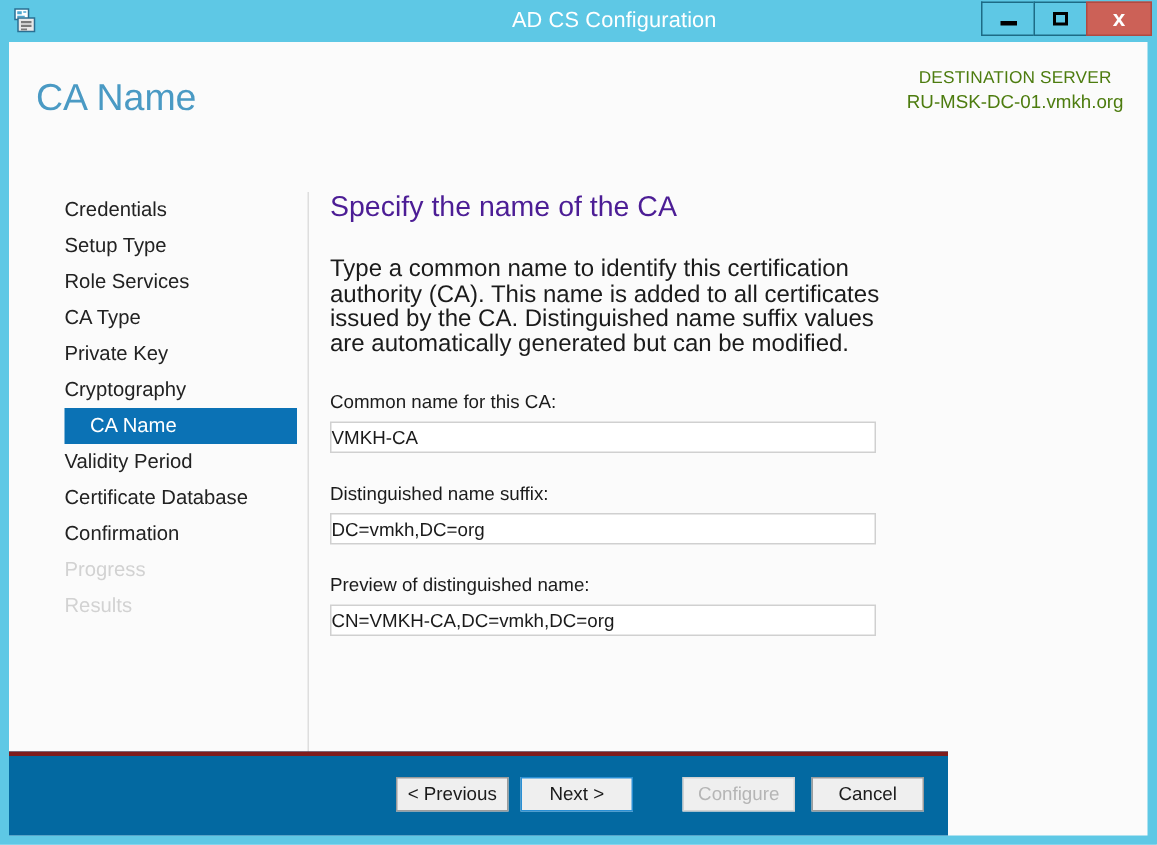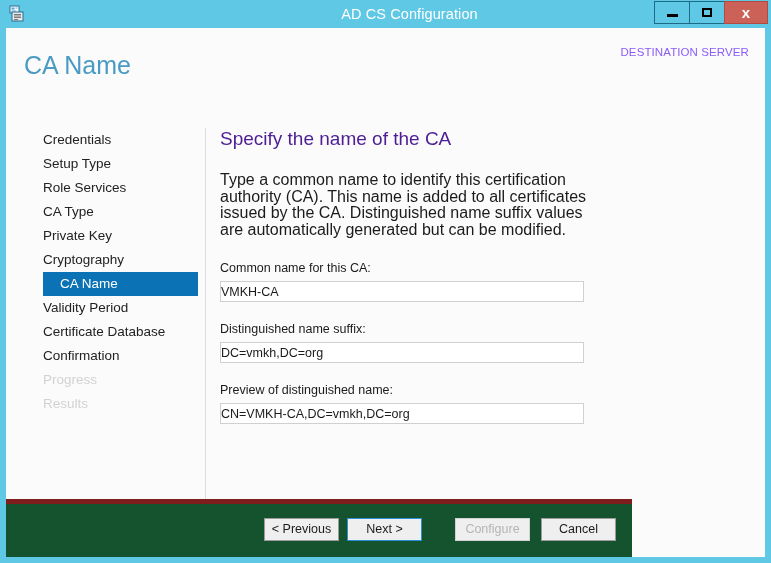--- a/index.html
+++ b/index.html
@@ -114,21 +114,21 @@
     font-size: 25px;
     color: #4a9ac4;
     font-weight: normal;
     white-space: nowrap;
   }
   .dest-block {
     position: absolute;
     right: 16px;
     top: 16px;
     text-align: center;
-    color: #8b5cf6;
+    color: #4d7c0f;
   }
   .dest-label {
     font-size: 11.5px;
     letter-spacing: 0.1px;
     line-height: 16px;
   }
   .dest-value {
     font-size: 12.5px;
     line-height: 17px;
   }
@@ -221,22 +221,22 @@
     cursor: pointer;
   }
 
   
   .footer {
     position: absolute;
     left: 0;
     bottom: 0;
     width: 626px;
     height: 53px;
-    background: #14532d;
-    border-top: 5px solid #7f1d1d;
+    background: #0369a1;
+    border-top: 3px solid #7f1d1d;
   }
   .footer-btns {
     position: absolute;
     right: 16px;
     top: 14px;
     display: flex;
     align-items: center;
   }
   .btn {
     width: 75px;
@@ -296,20 +296,21 @@
       </div>
     </div>
   </div>
 
   <div class="page">
 
     <div class="header">
       <div class="page-title">CA Name</div>
       <div class="dest-block">
         <div class="dest-label">DESTINATION SERVER</div>
+        <div class="dest-value">RU-MSK-DC-01.vmkh.org</div>
       </div>
     </div>
 
     <div class="sidebar" id="sidebar">
         <div class="nav-item">Credentials</div>
         <div class="nav-item">Setup Type</div>
         <div class="nav-item">Role Services</div>
         <div class="nav-item">CA Type</div>
         <div class="nav-item">Private Key</div>
         <div class="nav-item sub">Cryptography</div>

